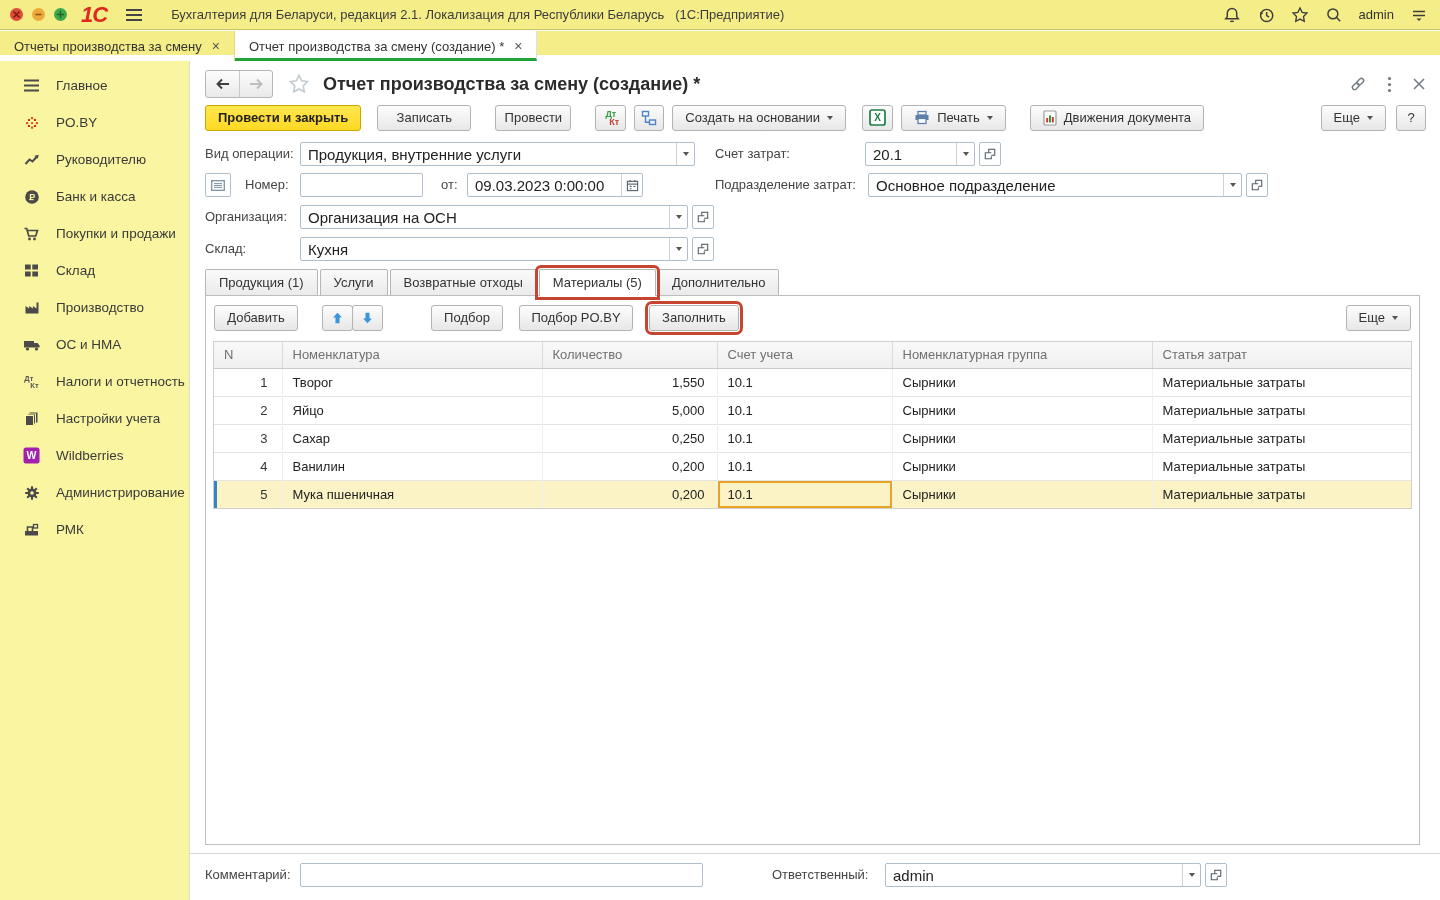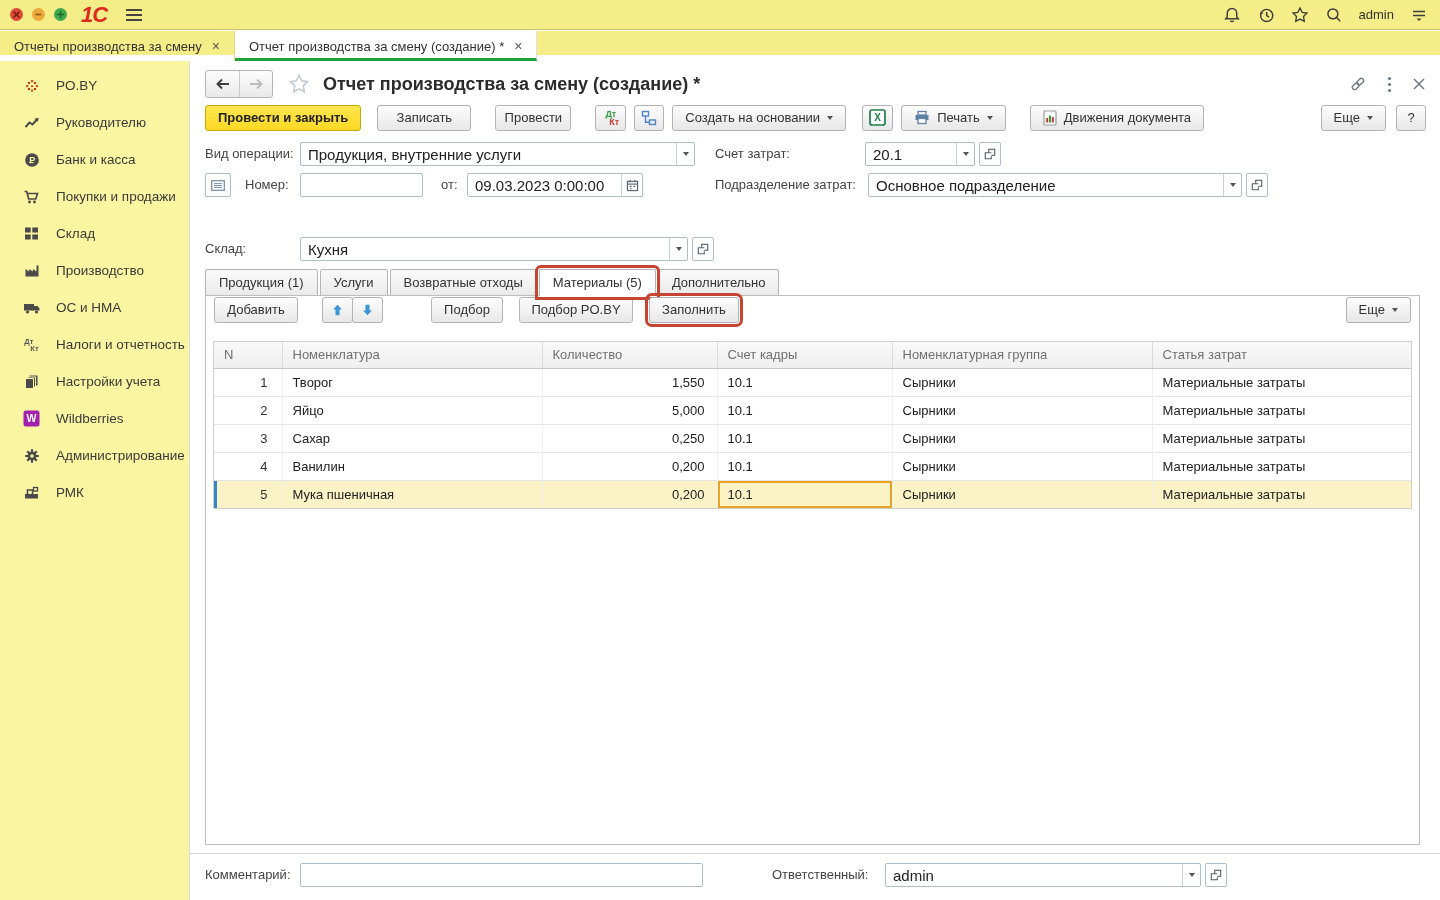--- a/index.html
+++ b/index.html
@@ -83,21 +83,21 @@
   
   .doctabs { position:absolute; left:15px; top:208px; height:27px; display:flex; align-items:flex-start; }
   .dtab { padding:0 13px; height:34px; line-height:25px; font-size:13px; color:#333;
           background:linear-gradient(#FAFAFA,#E6E6E6); border:1px solid #B5B5B5; margin-right:2px;
           border-radius:2px 2px 0 0; white-space:nowrap; }
   .dtab.active { background:#fff; height:27px; line-height:26px; border-bottom:none; position:relative; z-index:3; }
   .annot { outline:3px solid #C54531; outline-offset:1px; position:relative; z-index:4; }
 
   
   .panel { position:absolute; left:15px; top:234px; right:20px; bottom:55px; border:1px solid #BDBDBD; background:#fff; }
-  .panel-toolbar { position:absolute; left:8px; top:0; right:8px; height:27px; display:flex; align-items:center;justify-content:space-between; }
+  .panel-toolbar { position:absolute; left:8px; top:8px; right:8px; height:27px; display:flex; align-items:center;justify-content:space-between; }
   .updown { display:flex; }
   .updown .btn + .btn { margin-left:-1px; }
 
   
   .grid-wrap { position:absolute; left:7px; right:7px; top:45px; border:1px solid #CFCFCF; }
   table.grid { border-collapse:collapse; width:100%; table-layout:fixed; }
   .grid th { height:26px; background:linear-gradient(#F9F9F9,#EFEFEF); color:#707070; font-weight:normal;
              font-size:13px; text-align:left; padding:0 10px; border-right:1px solid #DBDBDB; border-bottom:1px solid #C9C9C9;
              overflow:hidden; white-space:nowrap; }
   .grid th:last-child { border-right:none; }
@@ -139,20 +139,23 @@
           <path d="M4.5 0.8v7.4M0.8 4.5h7.4" stroke="#1F6627" stroke-width="1.4"></path>
         </svg>
     </span>
   </div>
   <span class="logo1c">1С</span>
   <span class="tb-burger">
     <svg width="18" height="14" viewBox="0 0 18 14">
         <path d="M1 2h16M1 7h16M1 12h16" stroke="#444" stroke-width="1.8"></path>
       </svg>
   </span>
+  <span class="tb-title">
+    <span>Бухгалтерия для Беларуси, редакция 2.1. Локализация для Республики Беларусь</span>&nbsp;&nbsp;&nbsp;<span>(1С:Предприятие)</span>
+  </span>
   <span class="tb-right">
     <span>
       <svg width="18" height="18" viewBox="0 0 16 16">
           <path d="M8 2.2a4.2 4.2 0 0 0-4.2 4.2v3.1L2.4 11.4h11.2L12.2 9.5V6.4A4.2 4.2 0 0 0 8 2.2z" fill="none" stroke="#3E3E3E" stroke-width="1.3"></path>
           <path d="M6.7 13a1.4 1.4 0 0 0 2.6 0" fill="none" stroke="#3E3E3E" stroke-width="1.3"></path>
         </svg>
     </span>
     <span>
       <svg width="18" height="18" viewBox="0 0 16 16">
           <circle cx="8.6" cy="8.4" r="5.4" fill="none" stroke="#3E3E3E" stroke-width="1.3"></circle>
@@ -187,20 +190,28 @@
     <span class="tabx">×</span>
   </div>
   <div class="apptab active">
     <span>Отчет производства за смену (создание) *</span>
     <span class="tabx">×</span>
   </div>
 </div>
 
 <div class="sidebar">
 
+  <div class="side-item">
+    <span class="sicon">
+      <svg width="17" height="13" viewBox="0 0 17 13">
+          <path d="M1 1.5h15M1 6.5h15M1 11.5h15" stroke="#4A4A4A" stroke-width="2.2"></path>
+        </svg>
+    </span>
+    <span class="slabel">Главное</span>
+  </div>
 
   <div class="side-item">
     <span class="sicon">
       <svg width="16" height="16" viewBox="0 0 16 16" fill="#DD5420">
         <rect x="7" y="2" width="2.2" height="2.2"></rect>
           <rect x="7" y="11.5" width="2.2" height="2.2"></rect>
         <rect x="2" y="7" width="2.2" height="2.2"></rect>
           <rect x="11.8" y="7" width="2.2" height="2.2"></rect>
         <rect x="4" y="4" width="2" height="2" fill="#C62F17"></rect>
           <rect x="10" y="4" width="2" height="2" fill="#C62F17"></rect>
@@ -493,20 +504,35 @@
         </span>
     </div>
     <button class="openbtn" style="left:1041px">
       <svg width="12" height="12" viewBox="0 0 14 14">
           <rect x="5.5" y="1.5" width="7" height="7" fill="none" stroke="#55616B" stroke-width="1.3"></rect>
           <path d="M8.5 5.5H1.5v7h7v-3" fill="#fff" stroke="#55616B" stroke-width="1.3"></path>
         </svg>
     </button>
   </div>
 
+  <div class="f-row" style="top:144px">
+    <span class="flabel" style="left:0">Организация:</span>
+    <div class="combo" style="left:95px; width:388px">
+      <span class="cval">Организация на ОСН</span>
+      <span class="cbtn">
+          <span class="car"></span>
+        </span>
+    </div>
+    <button class="openbtn" style="left:487px">
+      <svg width="12" height="12" viewBox="0 0 14 14">
+          <rect x="5.5" y="1.5" width="7" height="7" fill="none" stroke="#55616B" stroke-width="1.3"></rect>
+          <path d="M8.5 5.5H1.5v7h7v-3" fill="#fff" stroke="#55616B" stroke-width="1.3"></path>
+        </svg>
+    </button>
+  </div>
 
   <div class="f-row" style="top:176px">
     <span class="flabel" style="left:0">Склад:</span>
     <div class="combo" style="left:95px; width:388px">
       <span class="cval">Кухня</span>
       <span class="cbtn">
           <span class="car"></span>
         </span>
     </div>
     <button class="openbtn" style="left:487px">
@@ -564,21 +590,21 @@
             <col style="width:175px">
           <col style="width:175px">
             <col style="width:260px">
             <col>
         </colgroup>
         <thead>
           <tr>
             <th>N</th>
             <th>Номенклатура</th>
             <th>Количество</th>
-            <th>Счет кадры</th>
+            <th>Счет учета</th>
             <th>Номенклатурная группа</th>
             <th>Статья затрат</th>
           </tr>
         </thead>
         <tbody>
             <tr>
               <td class="c-n">1</td>
               <td class="c-item">Творог</td>
               <td class="c-qty">1,550</td>
               <td class="c-acc">10.1</td>

